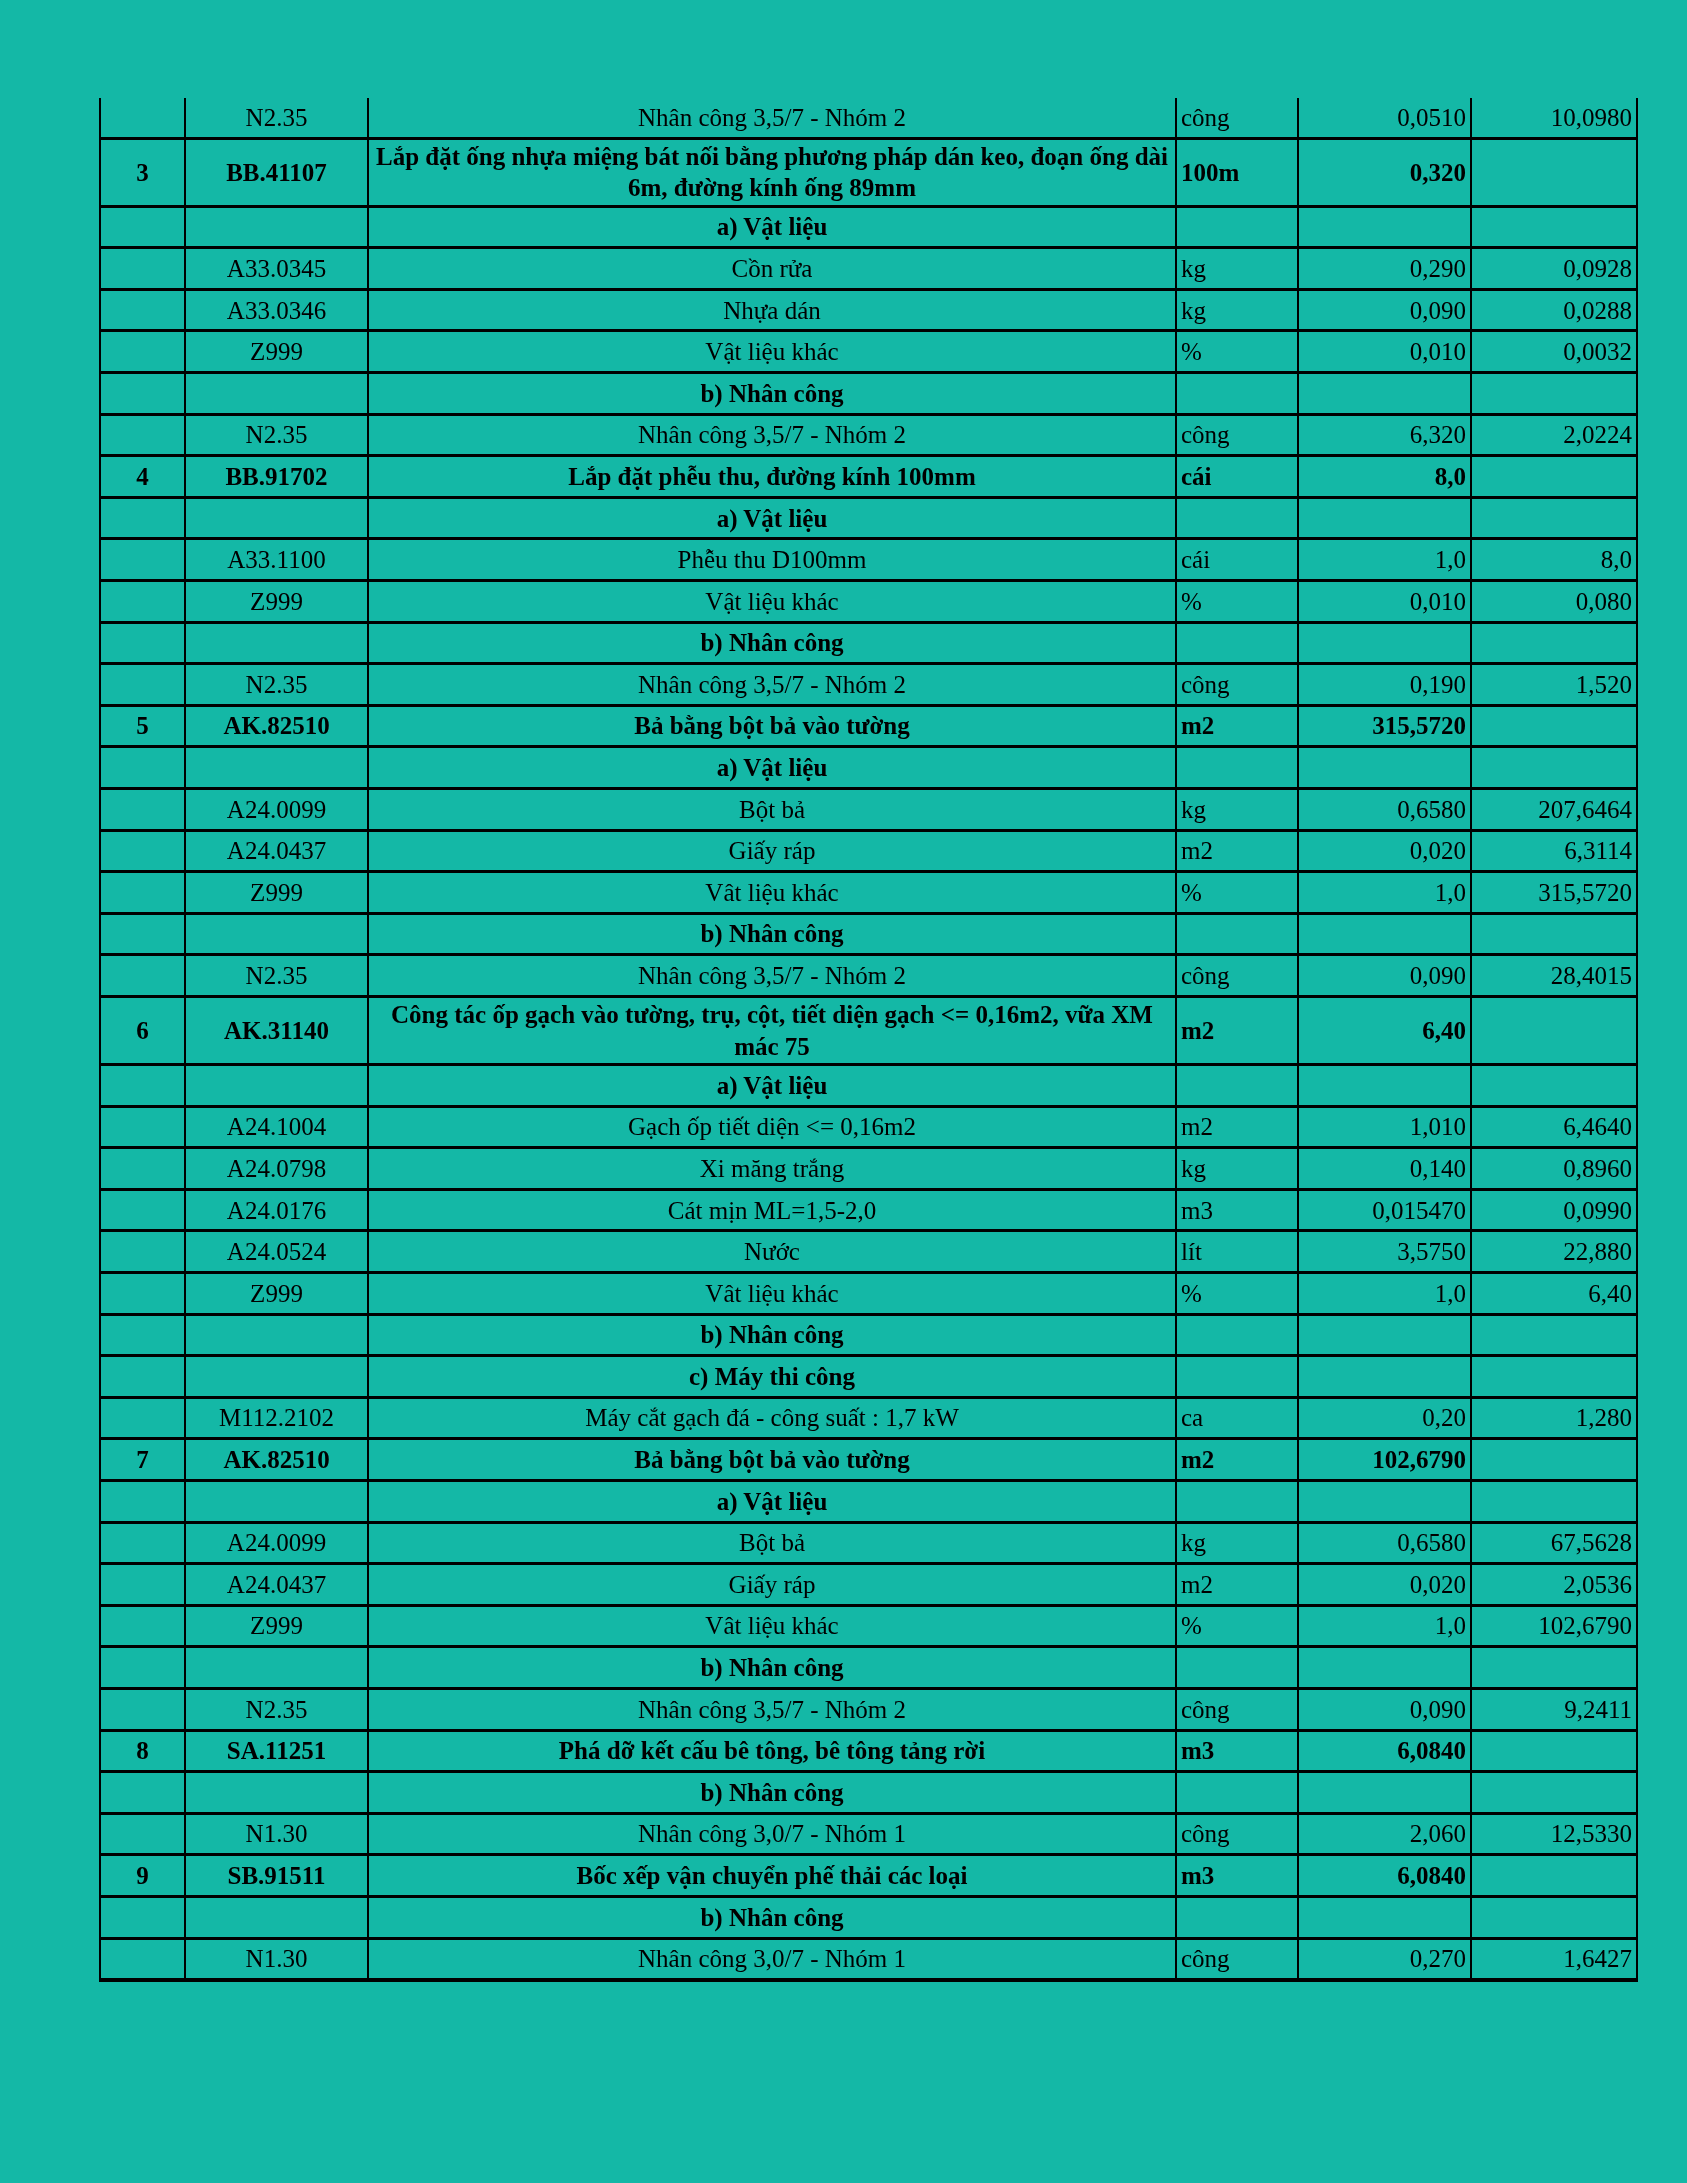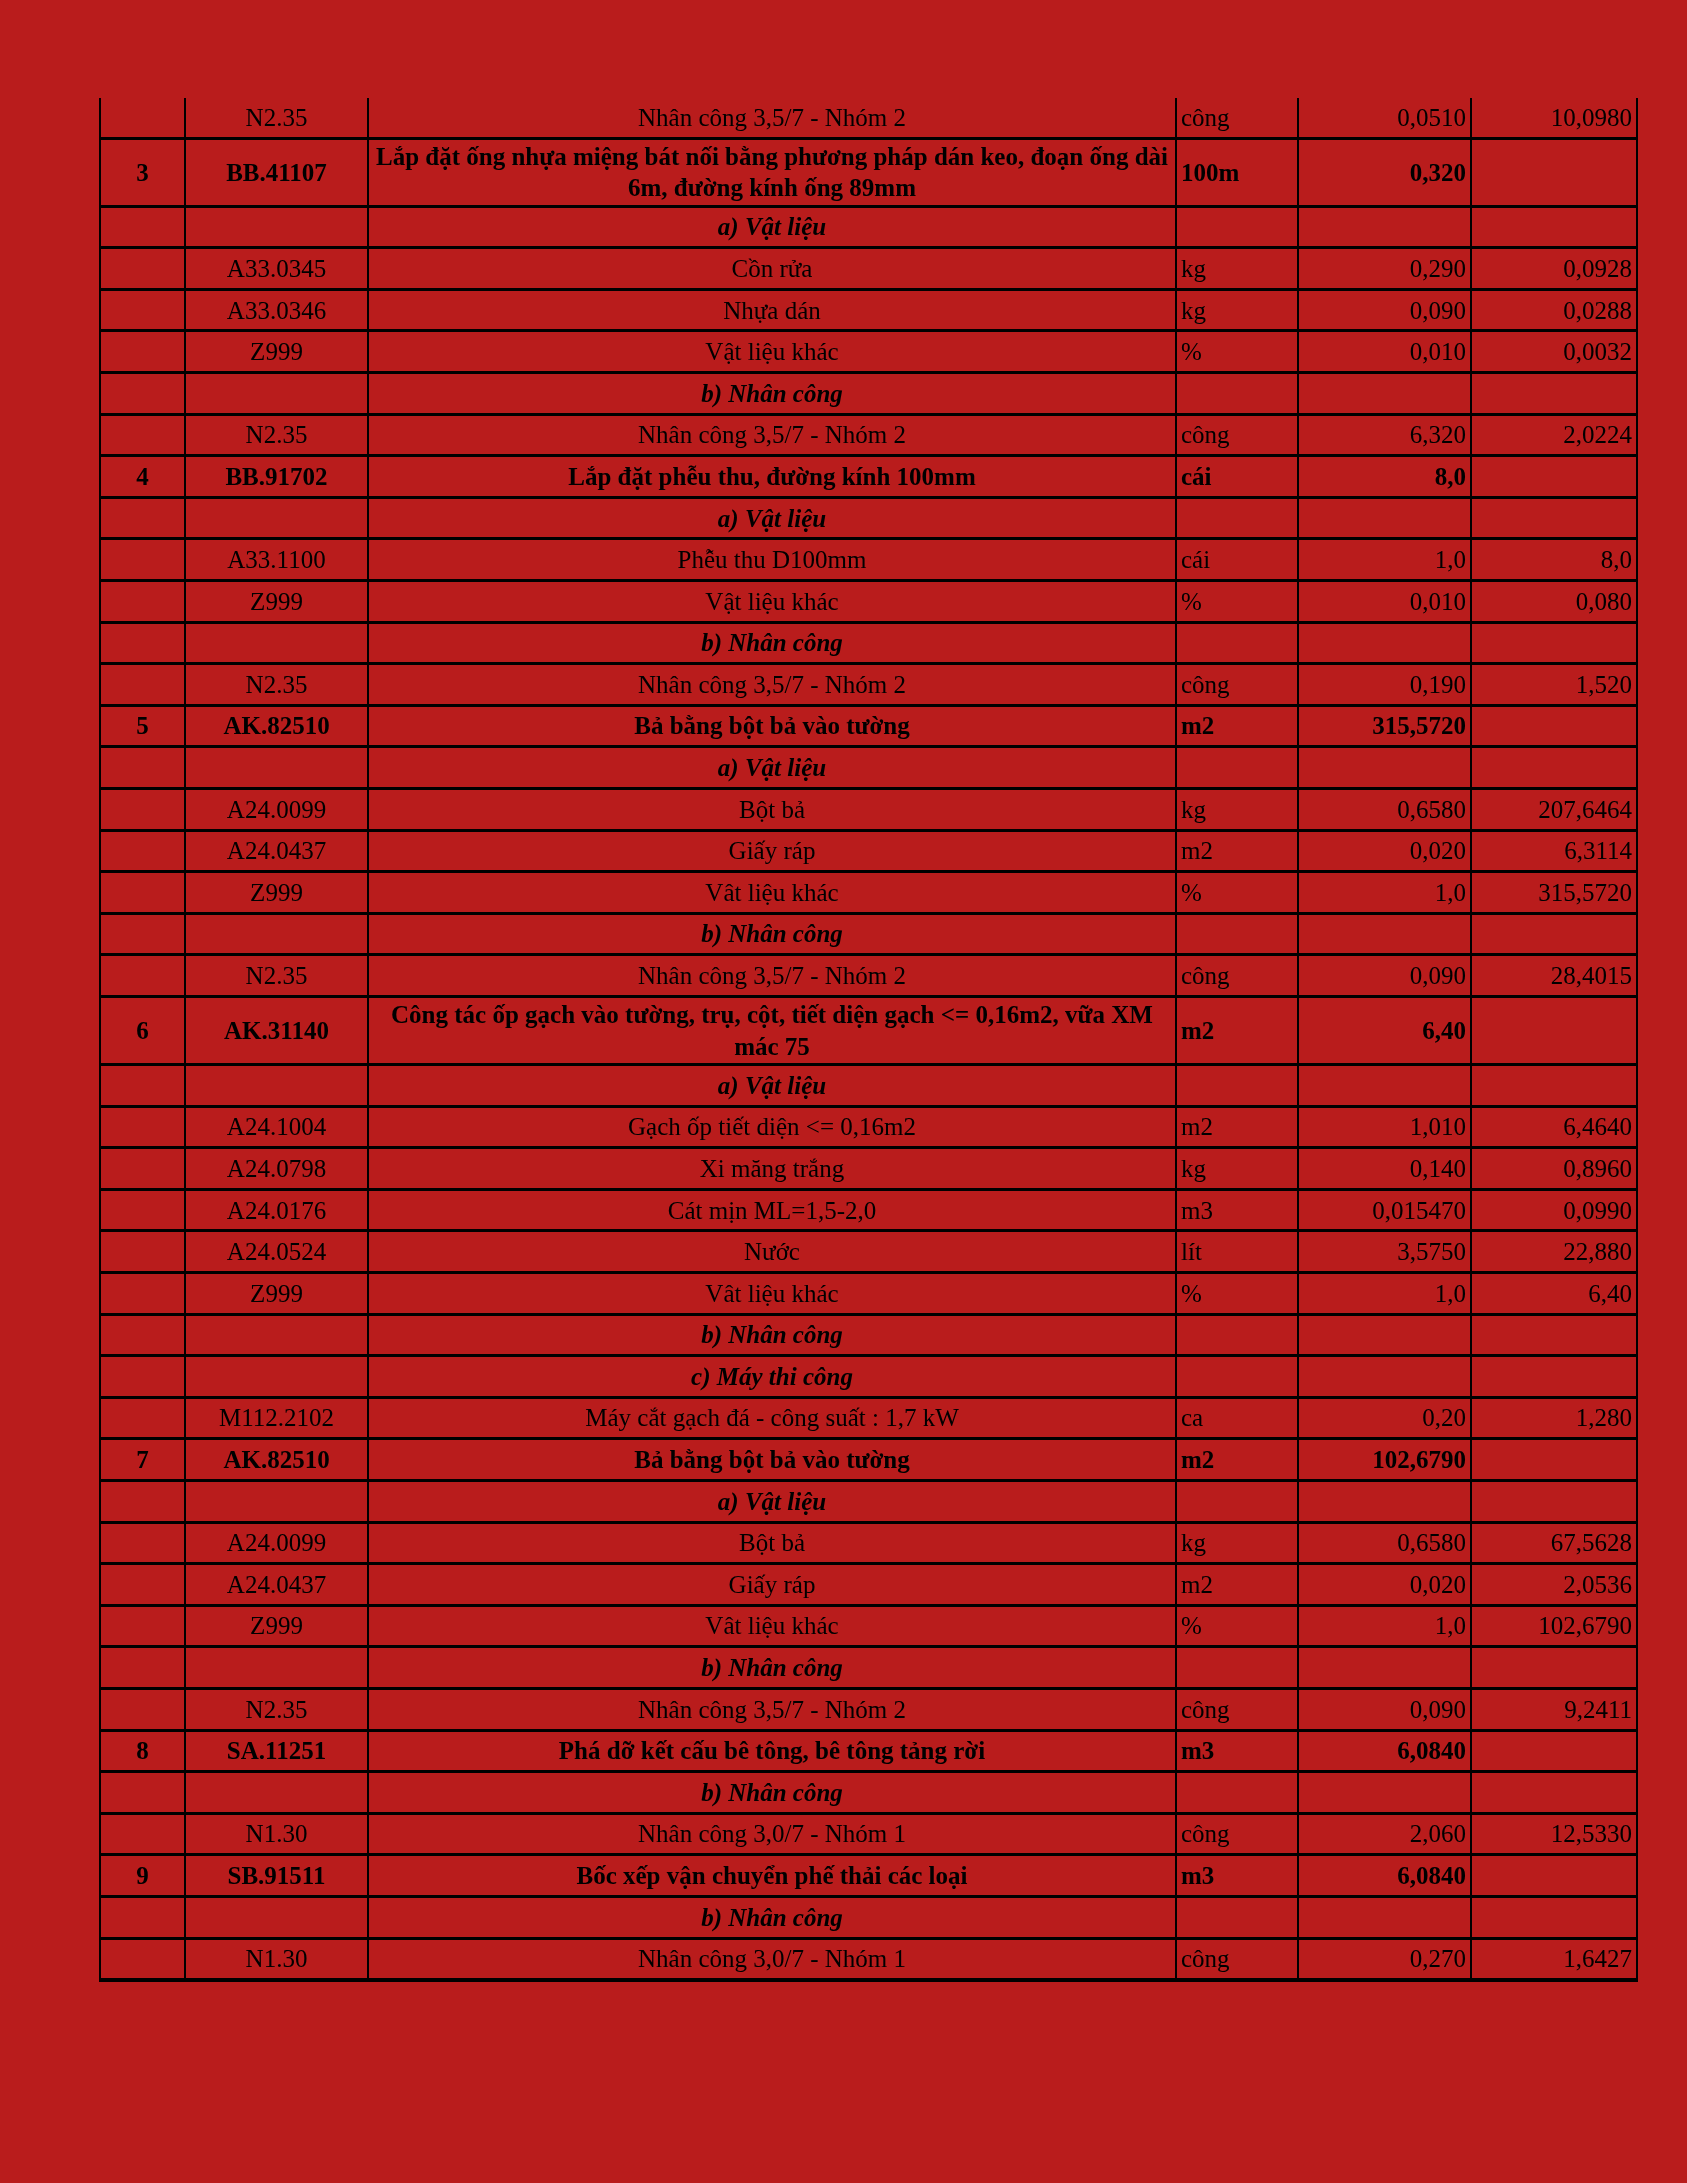--- a/index.html
+++ b/index.html
@@ -10,21 +10,21 @@
   body {
     width: 1687px;
     height: 2183px;
     position: relative;
     font-family: "Liberation Serif", serif;
     color: #000000;
   }
   .doc-page {
     position: absolute;
     inset: 0;
-    background: #b91c1c;
+    background: #14b8a6;
   }
   table.doc-table {
     position: absolute;
     left: 99px;
     top: 98px;
     border-collapse: collapse;
     table-layout: fixed;
   }
   table.doc-table td {
     border: 2px solid #000000;
@@ -42,21 +42,21 @@
   table.doc-table tr:last-child td { border-bottom-width: 4.6px; }
 
   td.col-stt  { text-align: center; font-weight: bold; }
   td.col-code { text-align: center; }
   td.col-desc { text-align: center; padding-left: 10.6px; padding-right: 9.3px; margin-left: 40px; }
   td.col-unit { text-align: left; }
   td.col-norm { text-align: right; padding-right: 13.2px; }
   td.col-qty  { text-align: right; padding-right: 13.2px; }
 
   tr.row-task td { font-weight: bold; }
-  tr.row-section td.col-desc { font-weight: bold; font-style: italic; }
+  tr.row-section td.col-desc { font-weight: bold; }
 </style>
 </head>
 <body>
 
 <div class="doc-page">
   <table class="doc-table">
     <colgroup>
       <col style="width:85px">
       <col style="width:183px">
       <col style="width:808px">

